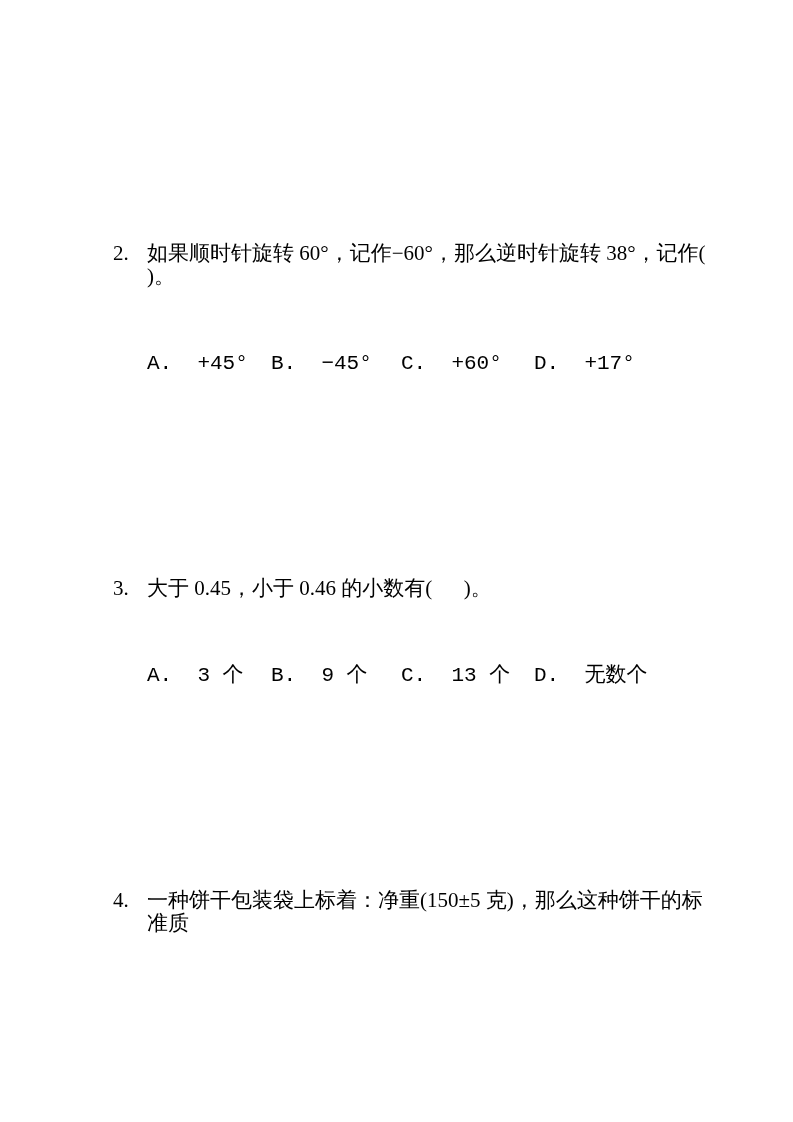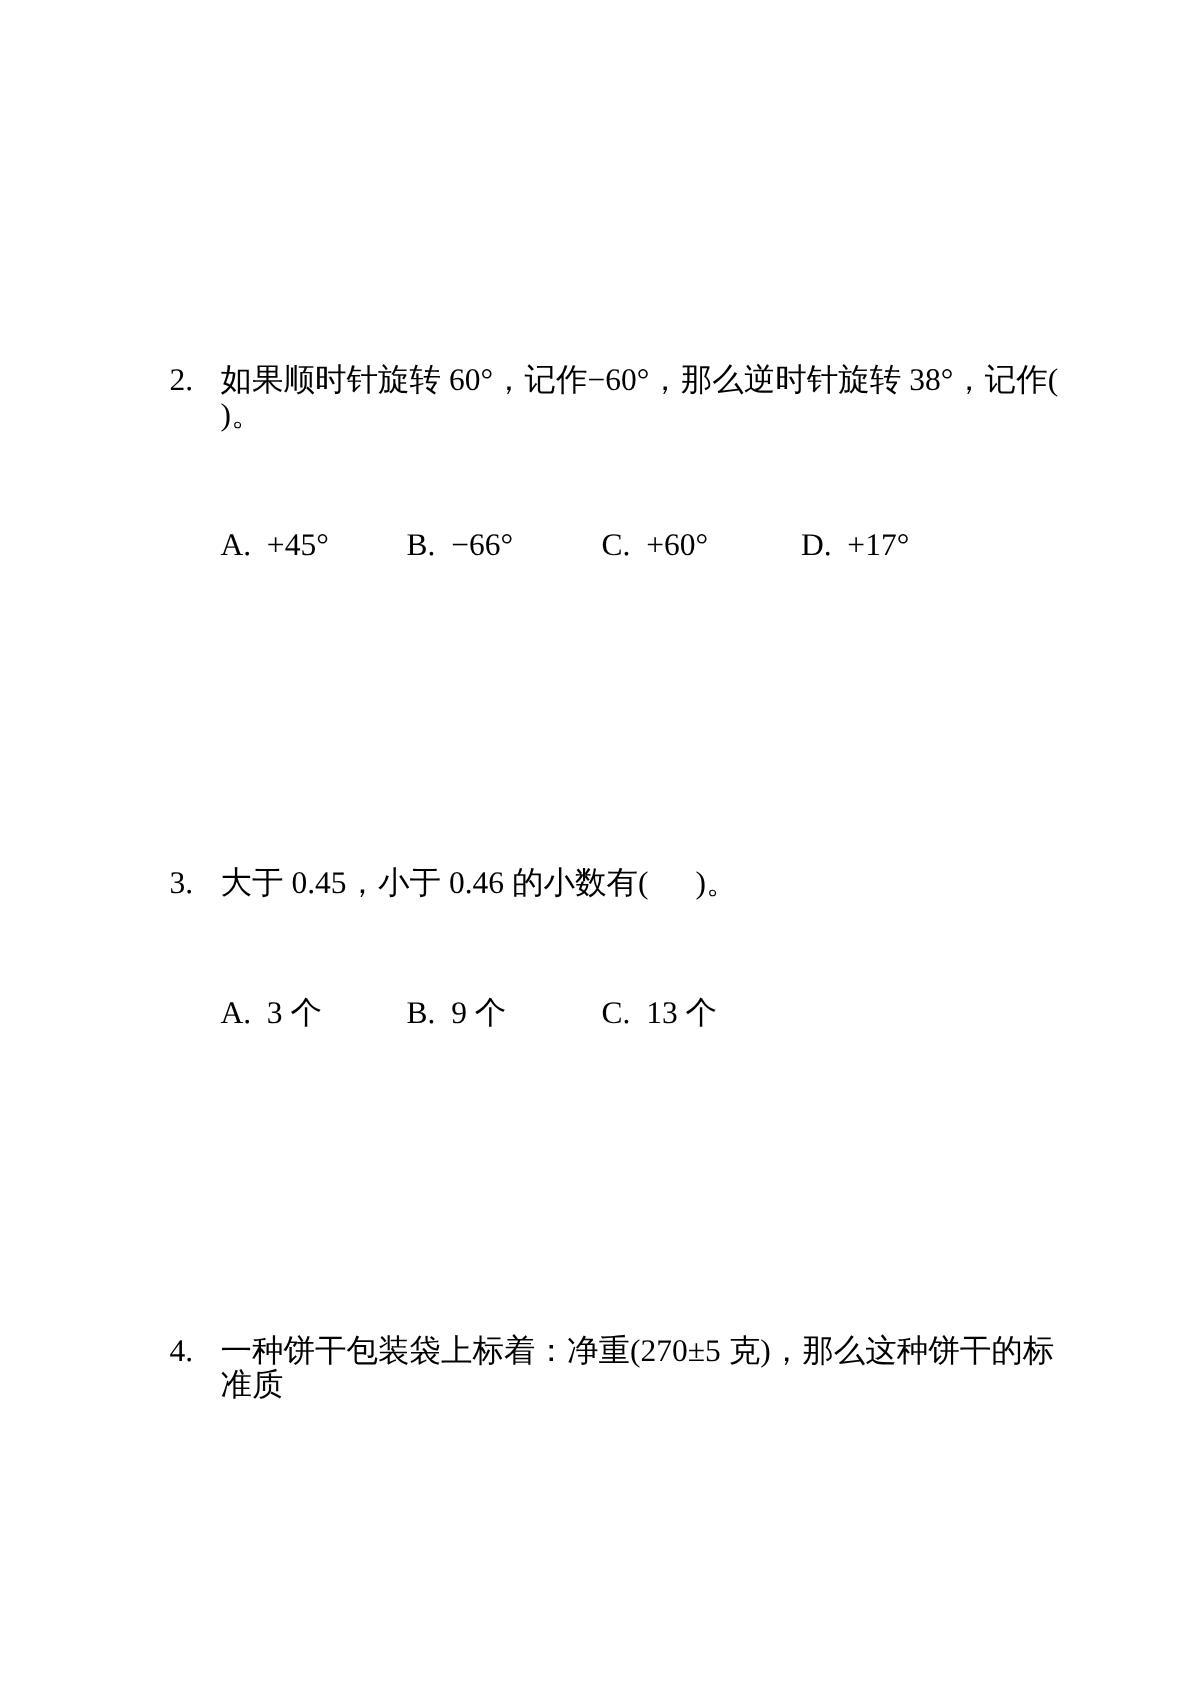--- a/index.html
+++ b/index.html
@@ -20,57 +20,59 @@
     white-space:pre-wrap;
   }
   .row{margin-bottom:18px;min-height:23px;}
   .qline{display:flex;}
   .qnum{width:34px;flex:0 0 34px;}
   .cont{padding-left:34px;}
   .opts4{
     display:grid;
     grid-template-columns:124px 130px 133px auto;
     padding-left:34px;
+    font-family:Liberation Mono, monospace;
   }
 </style>
 </head>
 <body>
 
 <div class="page">
   <div class="content">
 
     
     <section>
       <div class="row qline">
         <span class="qnum">2.</span><span>如果顺时针旋转 60°，记作−60°，那么逆时针旋转 38°，记作(      )。</span>
       </div>
       <div class="row opts4">
         <span>A.  +45°</span>
-        <span>B.  −66°</span>
+        <span>B.  −45°</span>
         <span>C.  +60°</span>
         <span>D.  +17°</span>
       </div>
     </section>
 
     
     <section>
       <div class="row qline">
         <span class="qnum">3.</span><span>大于 0.45，小于 0.46 的小数有(      )。</span>
       </div>
       <div class="row opts4">
         <span>A.  3 个</span>
         <span>B.  9 个</span>
         <span>C.  13 个</span>
+        <span>D.  无数个</span>
       </div>
     </section>
 
     
     <section>
       <div class="row qline">
-        <span class="qnum">4.</span><span>一种饼干包装袋上标着：净重(270±5 克)，那么这种饼干的标准质</span>
+        <span class="qnum">4.</span><span>一种饼干包装袋上标着：净重(150±5 克)，那么这种饼干的标准质</span>
       </div>
       
     </section>
 
     
     
 
     
     
 

